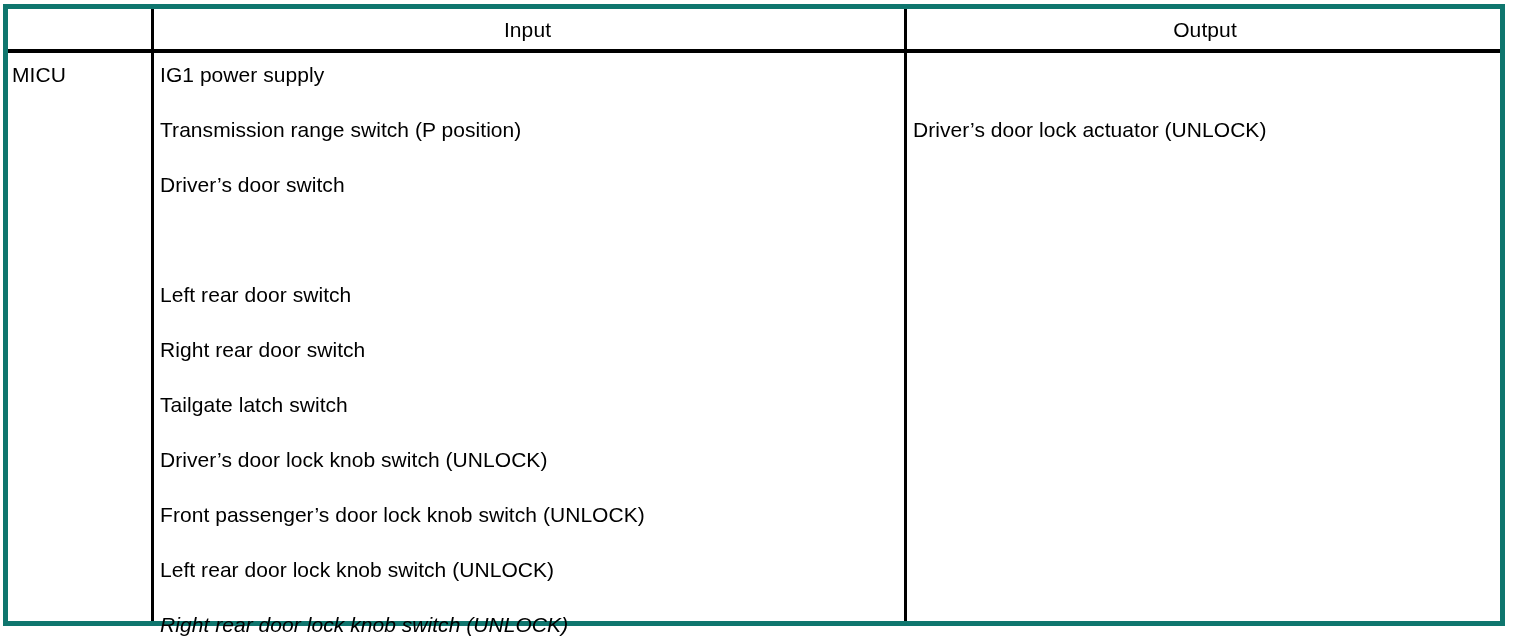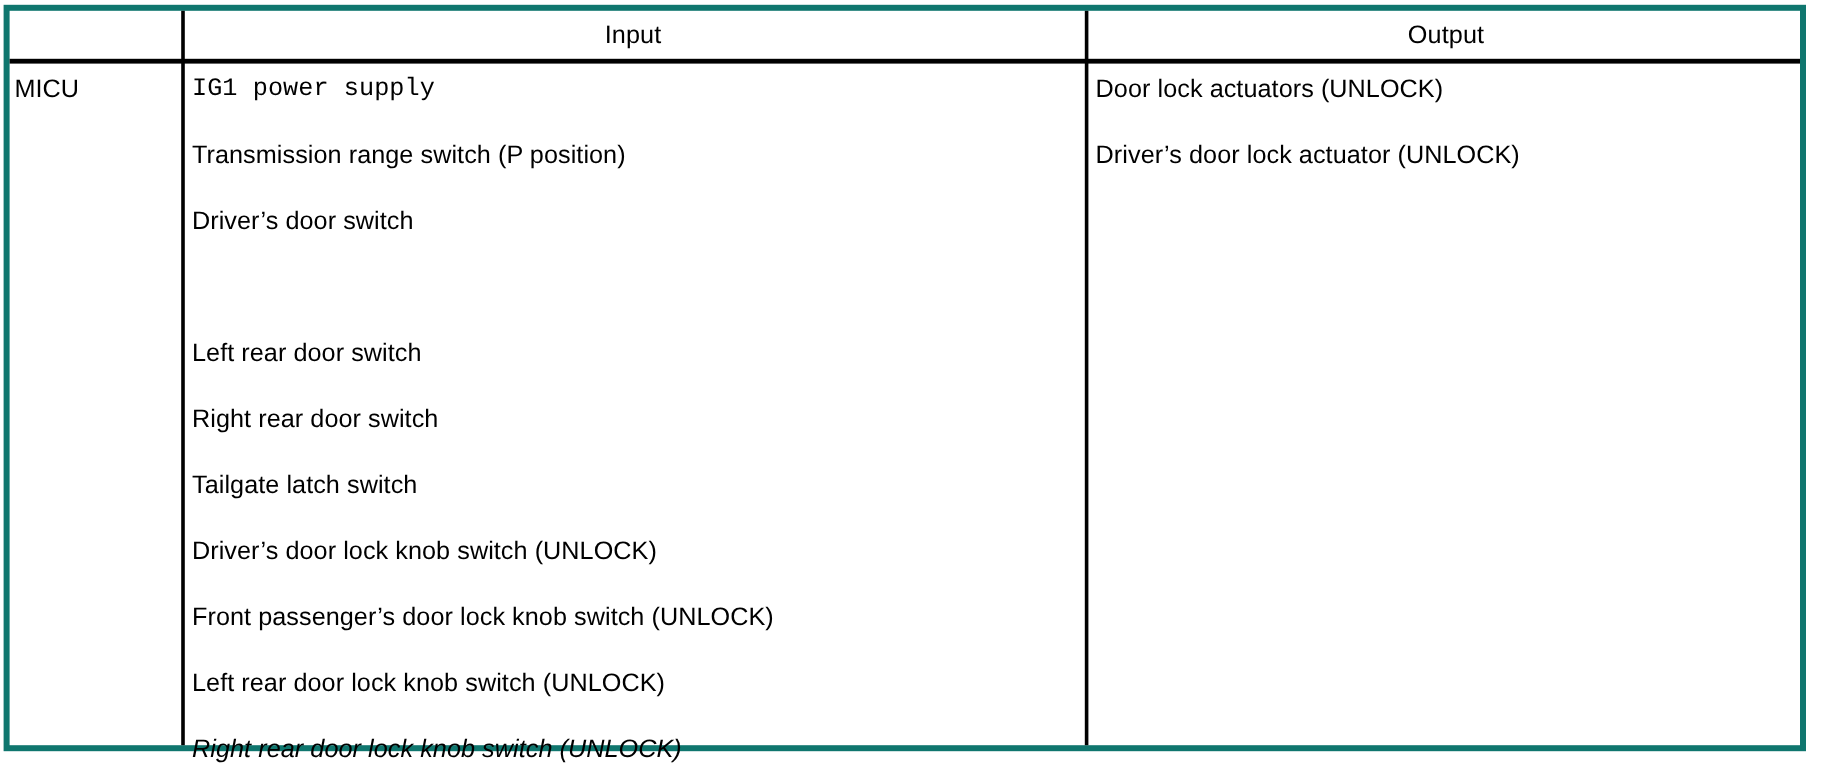--- a/index.html
+++ b/index.html
@@ -122,34 +122,33 @@
     <div class="vrule v1"></div>
     <div class="vrule v2"></div>
 
     <div class="tbody">
 
       <div class="cell c1">
         <div class="line" id="unit-line" style="top: 10px;">MICU</div>
       </div>
 
       <div class="cell c2" id="input-cell">
-          <div class="line" style="top: 10px; font-family: Liberation Mono, monospace;">IG1 power supply</div>
+          <div class="line" style="top: 10px;">IG1 power supply</div>
           <div class="line" style="top: 65px;">Transmission range switch (P position)</div>
           <div class="line" style="top: 120px;">Driver’s door switch</div>
           <div class="line" style="top: 230px;">Left rear door switch</div>
           <div class="line" style="top: 285px;">Right rear door switch</div>
           <div class="line" style="top: 395px;">Driver’s door lock knob switch (UNLOCK)</div>
           <div class="line" style="top: 340px;">Tailgate latch switch</div>
           <div class="line" style="top: 450px;">Front passenger’s door lock knob switch (UNLOCK)</div>
           <div class="line" style="top: 505px;">Left rear door lock knob switch (UNLOCK)</div>
           <div class="line" style="top: 560px; font-style: italic;">Right rear door lock knob switch (UNLOCK)</div>
         </div>
 
       <div class="cell c3" id="output-cell">
-          <div class="line" style="top: 10px;">Door lock actuators (UNLOCK)</div>
           <div class="line" style="top: 65px;">Driver’s door lock actuator (UNLOCK)</div>
         </div>
 
     </div>
 
   </div>
 
 </div>
 
 </body></html>

